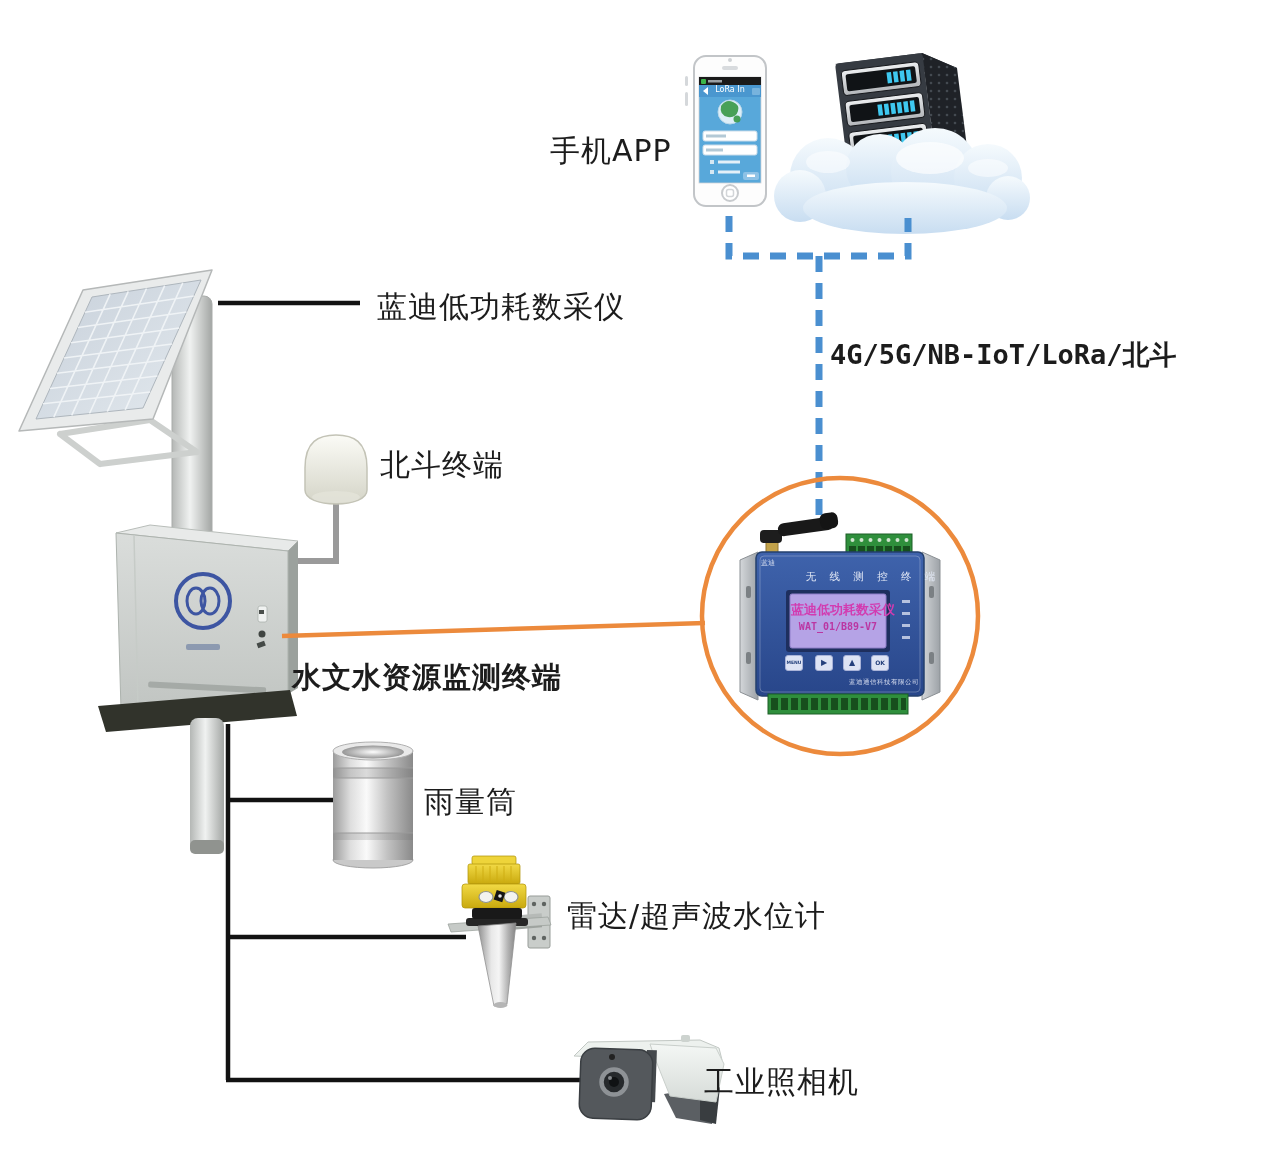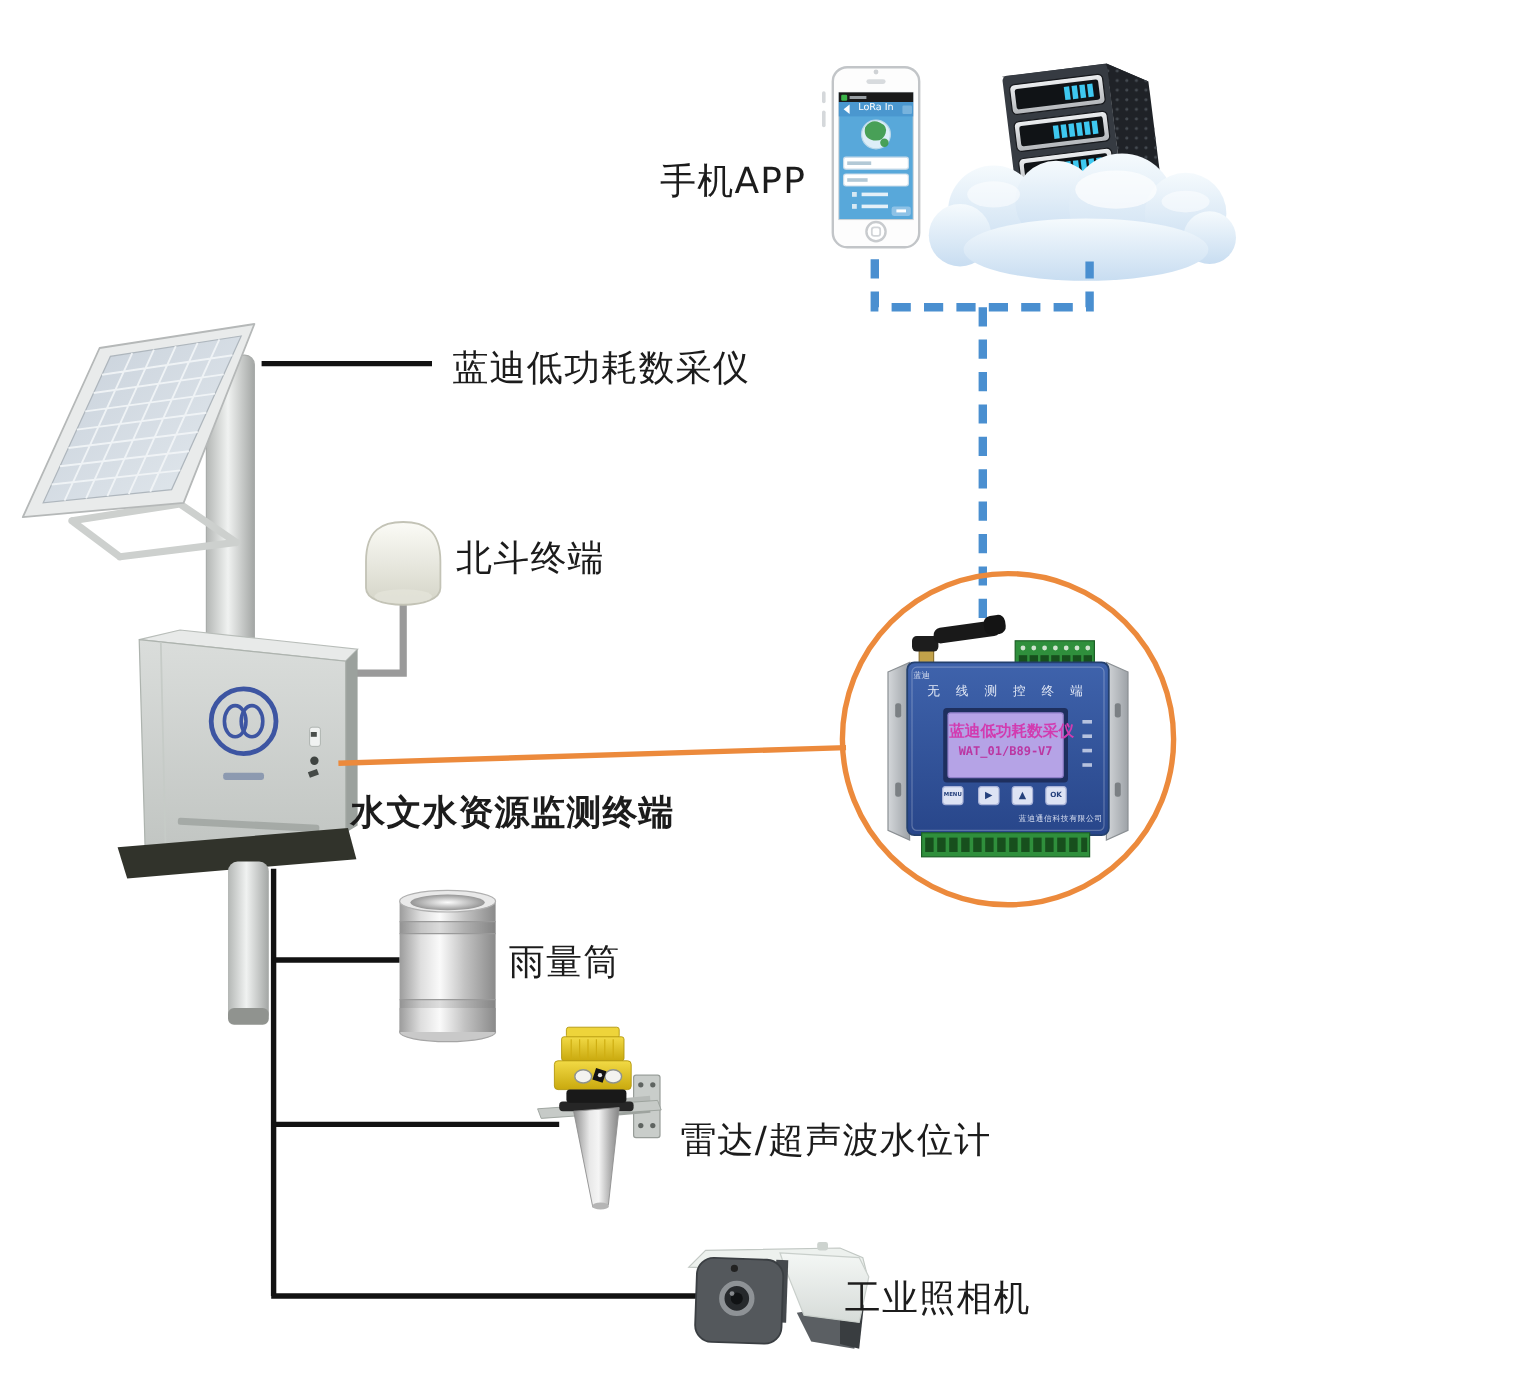--- a/index.html
+++ b/index.html
@@ -317,30 +317,31 @@
     <rect x="681" y="1035" width="9" height="7" rx="2" fill="#cdd3cf"></rect>
     <rect x="580" y="1049" width="72" height="70" rx="14" fill="#54585c" stroke="#3a3e42" stroke-width="1.5" transform="rotate(2 616 1084)"></rect>
     <circle cx="614" cy="1082" r="12.5" fill="#26292c" stroke="#8e9296" stroke-width="4.5"></circle>
     <circle cx="614" cy="1082" r="5" fill="#101214"></circle>
     <circle cx="610" cy="1078" r="2" fill="#c8ccd0" opacity="0.6"></circle>
     <circle cx="612" cy="1057" r="3" fill="#222222"></circle>
   </g>
 </svg>
 
 <div class="lbl" style="left:550px;top:131px;">手机APP</div>
+<div class="lbl mono bold" style="left:830px;top:337px;font-size:27px;letter-spacing:0;">4G/5G/NB-IoT/LoRa/北斗</div>
 <div class="lbl" style="left:377px;top:287px;">蓝迪低功耗数采仪</div>
 <div class="lbl" style="left:380px;top:445px;">北斗终端</div>
 <div class="lbl bold" style="left:292px;top:658px;font-size:29px;">水文水资源监测终端</div>
 <div class="lbl" style="left:424px;top:782px;">雨量筒</div>
-<div class="lbl" style="left:567px;top:930px;">雷达/超声波水位计</div>
+<div class="lbl" style="left:567px;top:896px;">雷达/超声波水位计</div>
 <div class="lbl" style="left:704px;top:1062px;">工业照相机</div>
 
 <div class="ov center" style="left:699px;top:86px;width:62px;font-size:8px;color:#ffffff;">LoRa In</div>
 
-<div class="ov center" style="left:756px;top:571px;width:168px;font-size:10.5px;letter-spacing:5px;color:#e3e9f6;">无 线 测 控 终 端</div>
+<div class="ov center" style="left:756px;top:571px;width:168px;font-size:10.5px;letter-spacing:5px;color:#e3e9f6;padding-left:33px;">无 线 测 控 终 端</div>
 <div class="ov" style="left:761px;top:560px;font-size:7px;color:#d6ddef;">蓝迪</div>
 <div class="ov center bold" style="left:791px;top:603px;width:94px;font-size:13px;color:#d23bb0;">蓝迪低功耗数采仪</div>
 <div class="ov center bold mono" style="left:791px;top:622px;width:94px;font-size:10px;color:#bb36a2;">WAT_01/B89-V7</div>
 <div class="rtu-btn" style="left:785px;top:655px;font-size:4.5px;">MENU</div>
 <div class="rtu-btn" style="left:815px;top:655px;font-size:8px;">▶</div>
 <div class="rtu-btn" style="left:843px;top:655px;font-size:8px;">▲</div>
 <div class="rtu-btn" style="left:871px;top:655px;font-size:6px;">OK</div>
 <div class="ov" style="left:805px;top:679px;width:114px;text-align:right;font-size:6.5px;letter-spacing:0.5px;color:#d6ddef;">蓝迪通信科技有限公司</div>
 
 </div>

